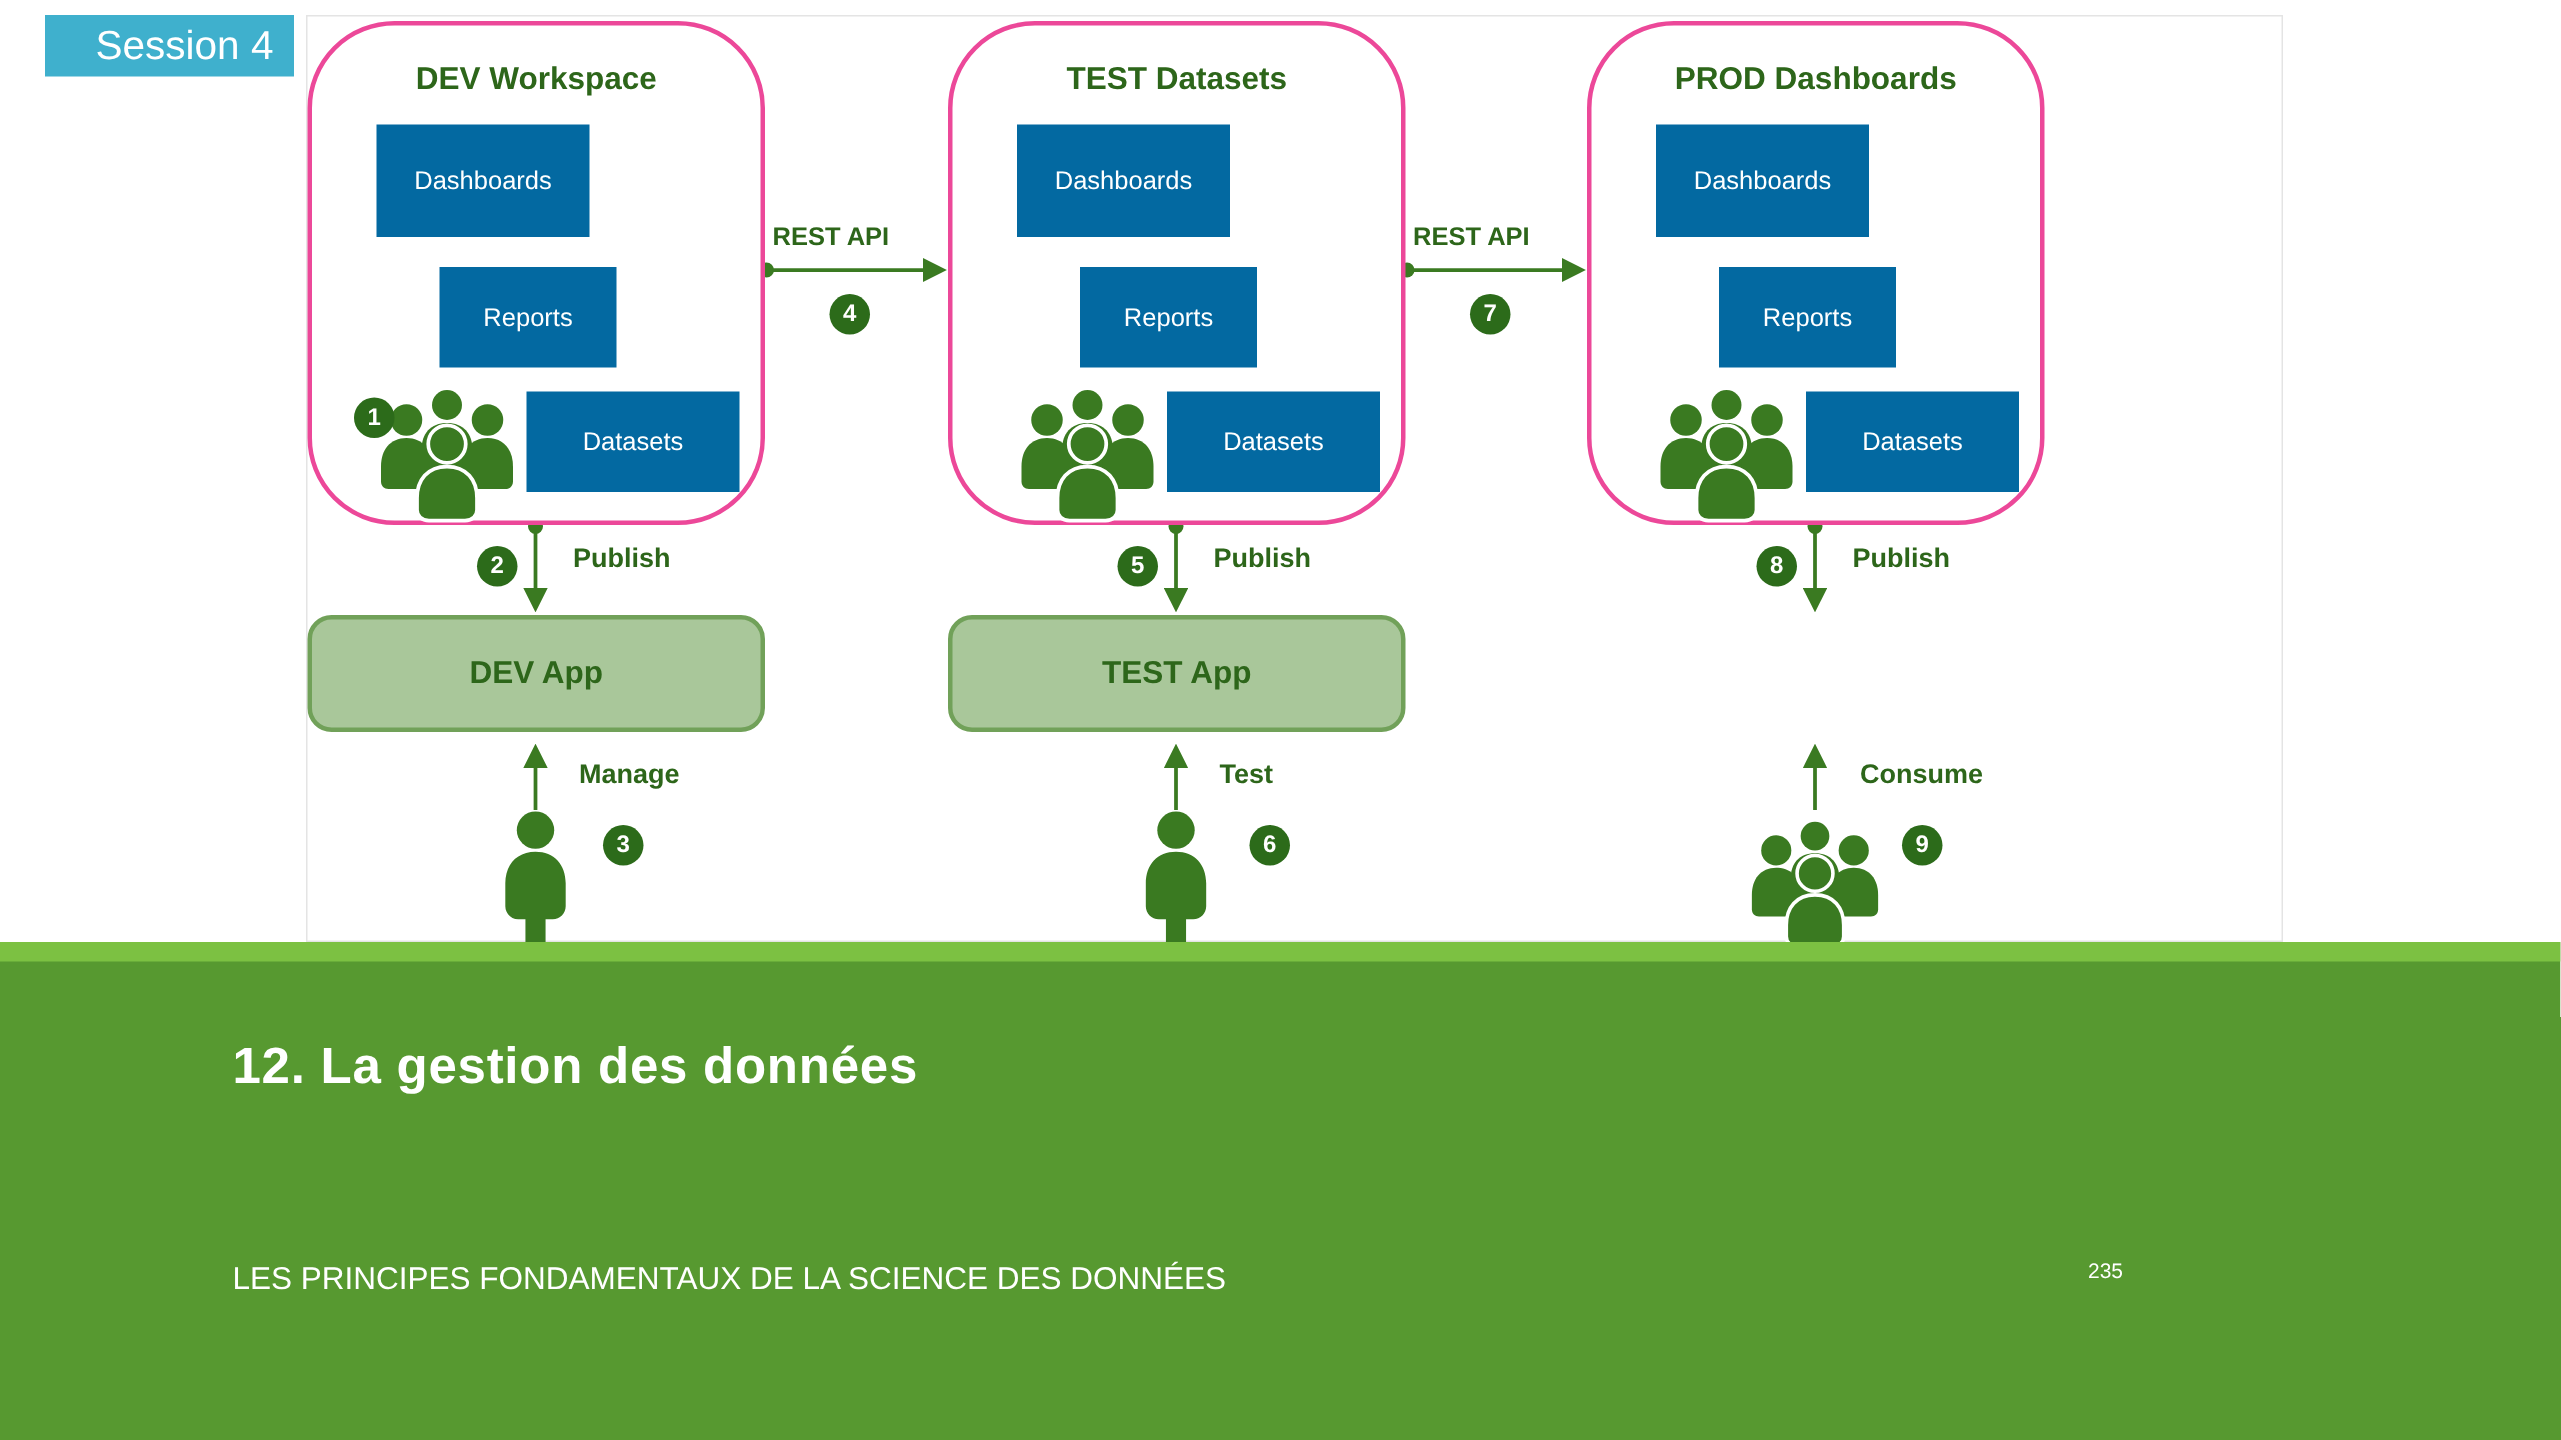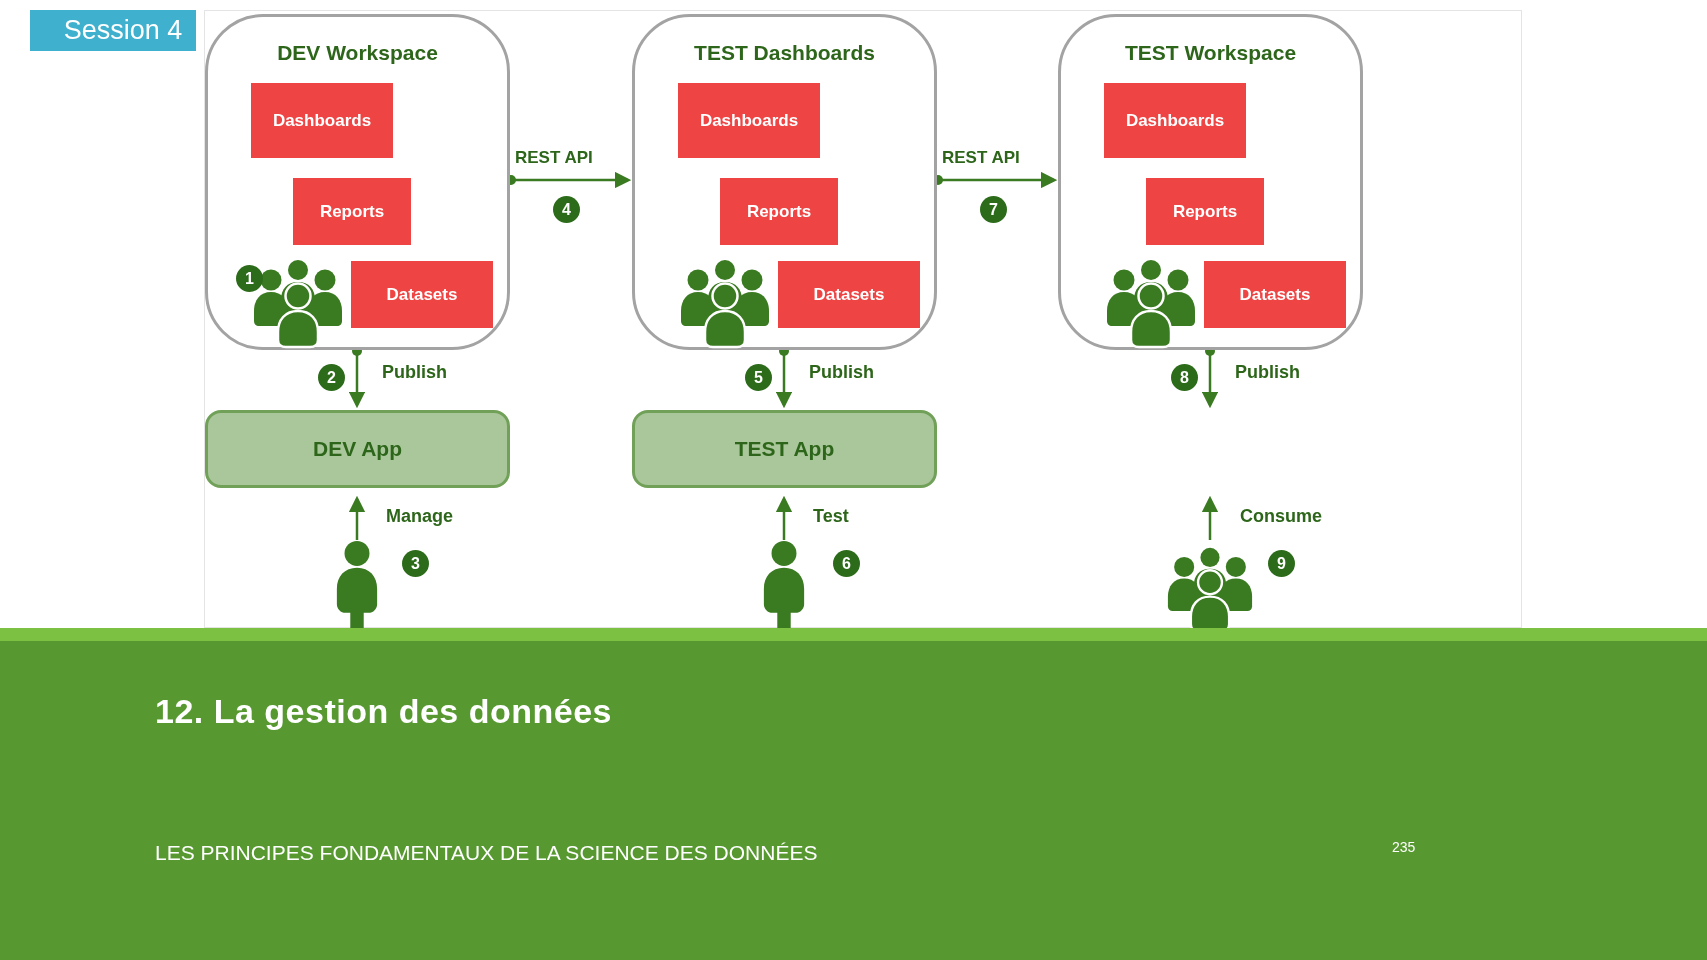--- a/index.html
+++ b/index.html
@@ -20,28 +20,28 @@
 
   .diagram-frame {
     position:absolute; left:204px; top:10px; width:1318px; height:618px;
     border:1px solid #e4e4e4; background:#fff;
   }
 
   .connectors { position:absolute; left:0; top:0; width:1707px; height:960px; pointer-events:none; }
 
   .workspace {
     position:absolute; top:14px; width:305px; height:336px;
-    border:3px solid #a3a3a3; border-radius:58px; background:#fff;
+    border:3px solid #ec4899; border-radius:58px; background:#fff;
   }
   .ws-title {
     position:absolute; top:24px; left:0; width:100%; text-align:center;
     color:#2d661a; font-size:21px; font-weight:bold;
   }
   .gbox {
-    position:absolute; background:#ef4444; color:#fff; font-weight:bold; font-size:17px;
+    position:absolute; background:#0369a1; color:#fff; font-weight:normal; font-size:17px;
     display:flex; align-items:center; justify-content:center;
   }
   .b-dash { left:43px;  top:66px;  width:142px; height:75px; }
   .b-rep  { left:85px;  top:161px; width:118px; height:67px; }
   .b-data { left:143px; top:244px; width:142px; height:67px; }
 
   .people { position:absolute; left:40px; top:238px; width:100px; height:94px; color:#3a7a21; }
 
   .num-badge {
     position:absolute; width:27px; height:27px; border-radius:50%;
@@ -143,31 +143,31 @@
     <div class="gbox b-dash">Dashboards</div>
     <div class="gbox b-rep">Reports</div>
     <div class="gbox b-data">Datasets</div>
     <svg class="people">
         <use href="#sym-team"></use>
       </svg>
     <span class="num-badge" style="left:28px;top:248px">1</span>
   </section>
 
   <section class="workspace" style="left:632px">
-    <h2 class="ws-title">TEST Dashboards</h2>
+    <h2 class="ws-title">TEST Datasets</h2>
     <div class="gbox b-dash">Dashboards</div>
     <div class="gbox b-rep">Reports</div>
     <div class="gbox b-data">Datasets</div>
     <svg class="people">
         <use href="#sym-team"></use>
       </svg>
   </section>
 
   <section class="workspace" style="left:1058px">
-    <h2 class="ws-title">TEST Workspace</h2>
+    <h2 class="ws-title">PROD Dashboards</h2>
     <div class="gbox b-dash">Dashboards</div>
     <div class="gbox b-rep">Reports</div>
     <div class="gbox b-data">Datasets</div>
     <svg class="people">
         <use href="#sym-team"></use>
       </svg>
   </section>
 
   <div class="flow-label rest-label" style="left:515px;top:148px">REST API</div>
   <span class="num-badge" style="left:553px;top:196px">4</span>

